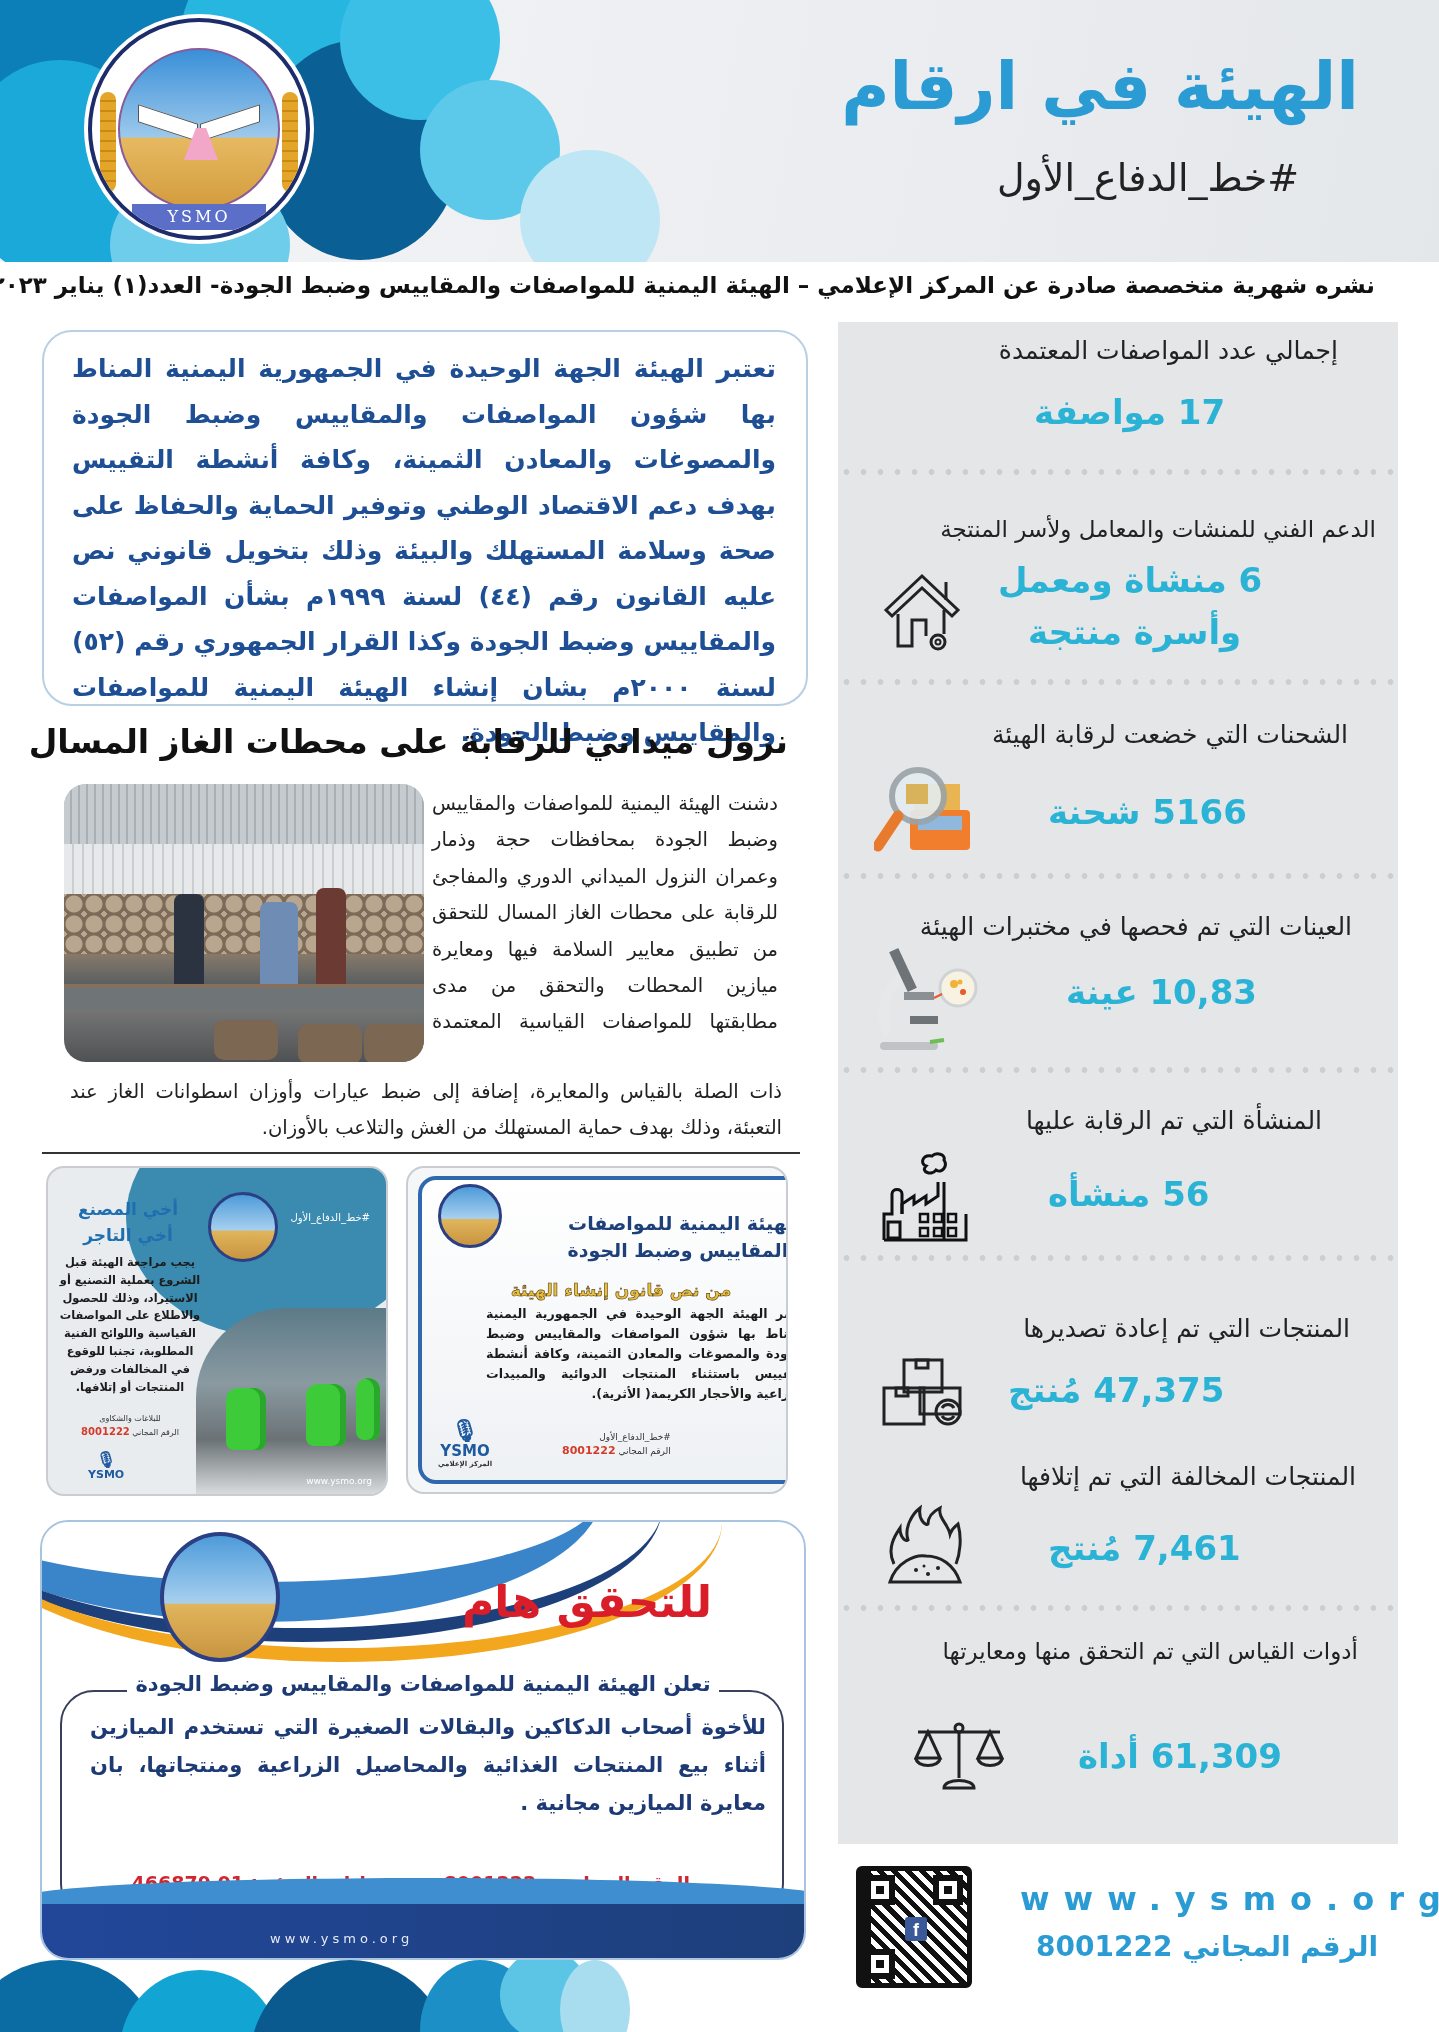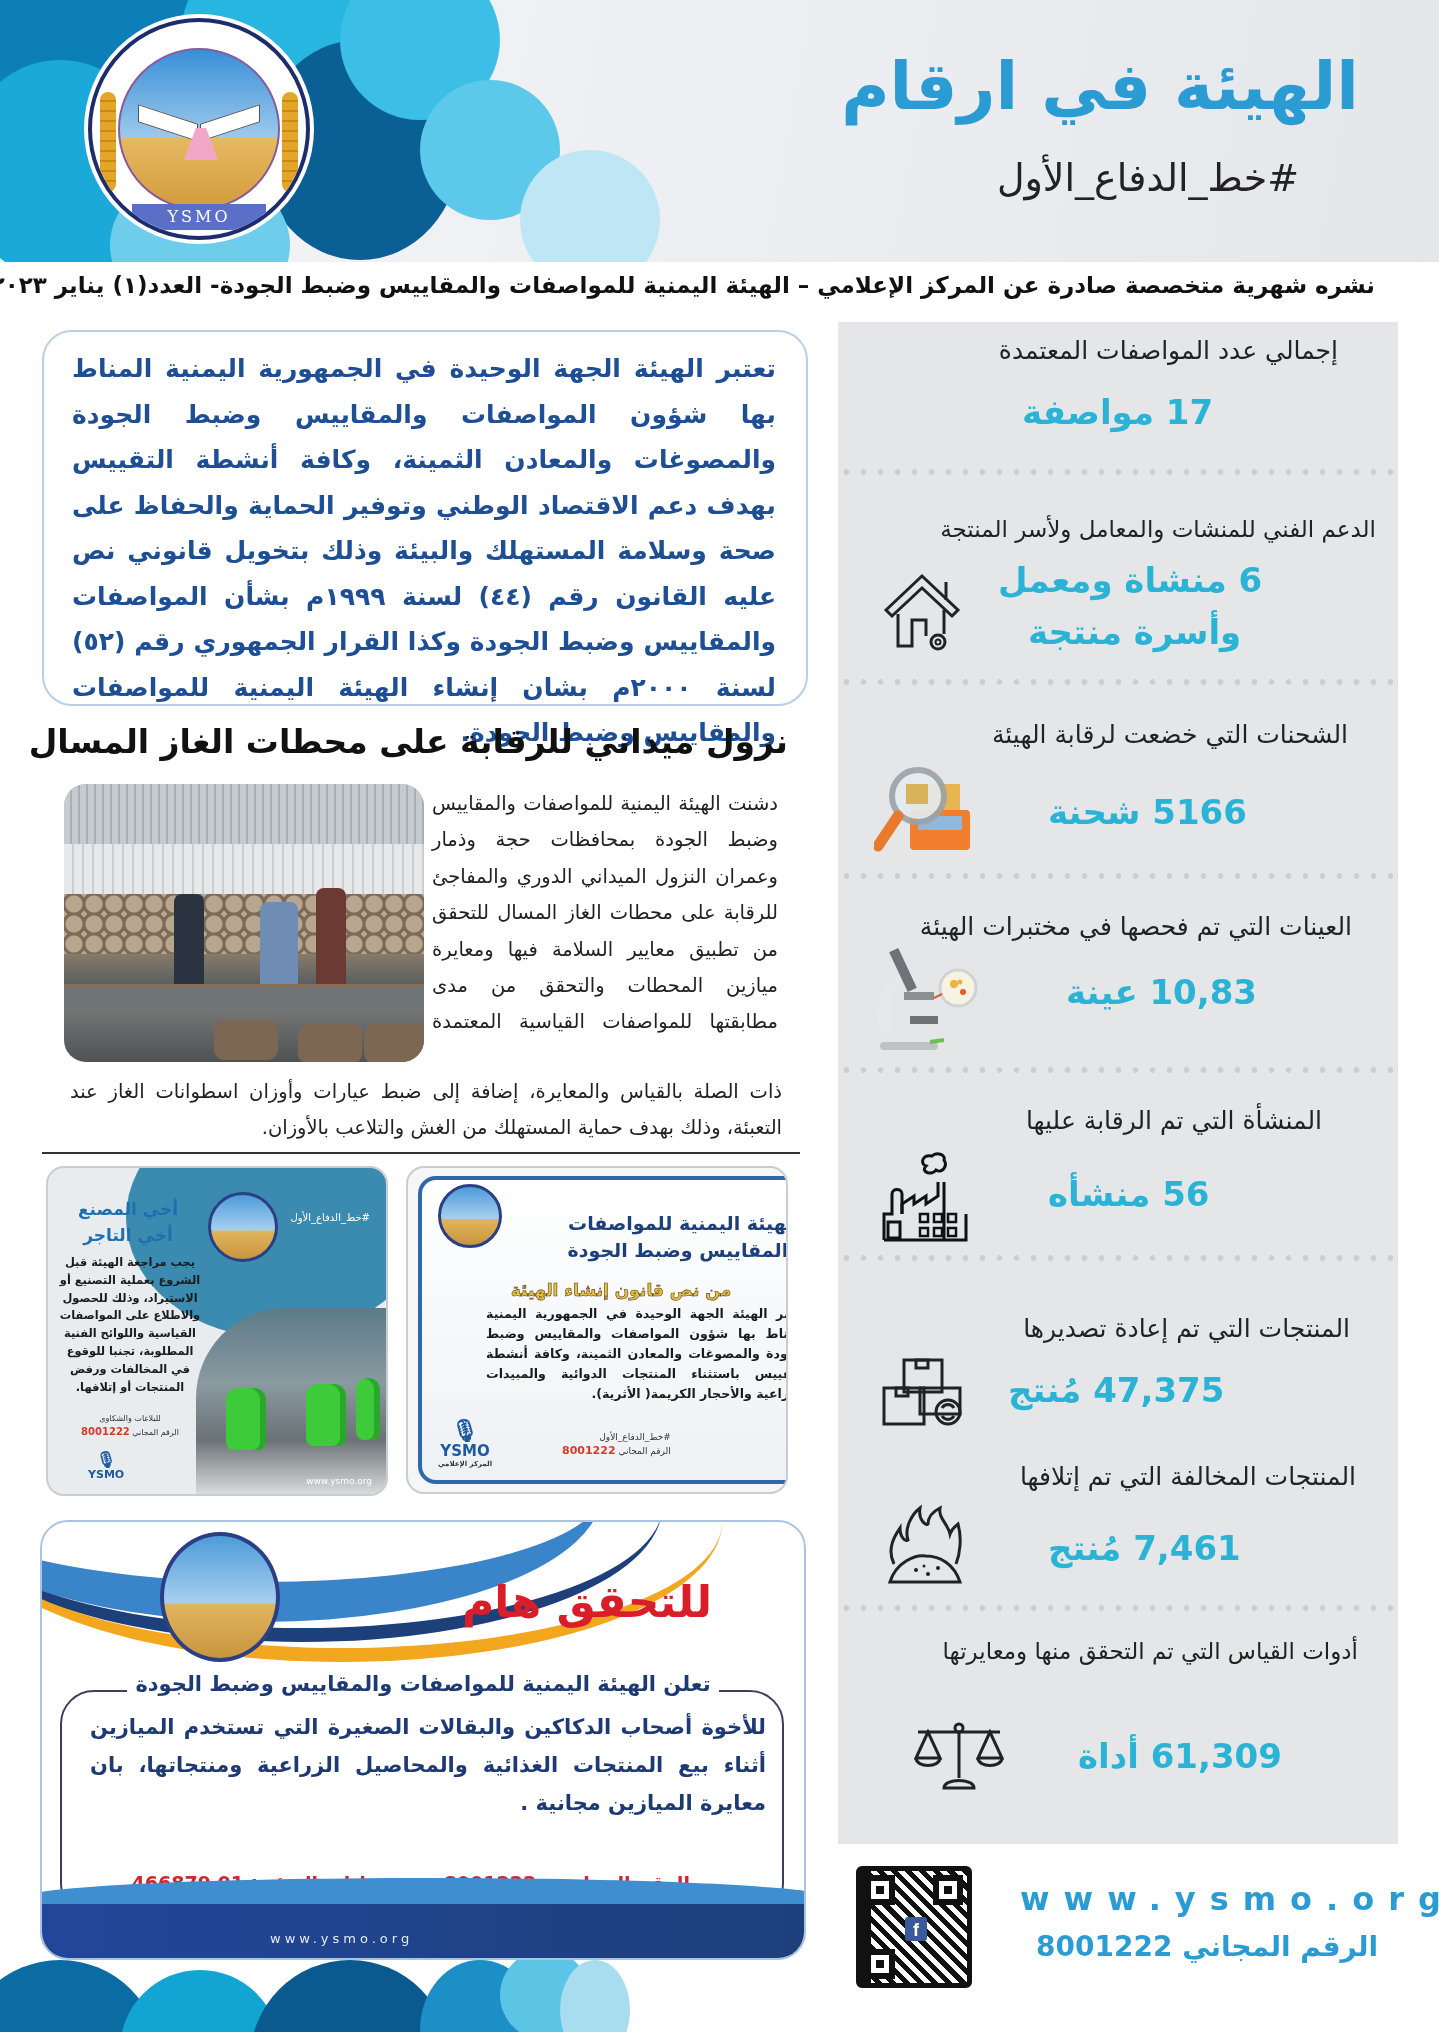--- a/index.html
+++ b/index.html
@@ -243,21 +243,21 @@
   <div class="bubble" style="left:120px;top:10px;width:160px;height:160px;background:#12a5d3;"></div>
   <div class="bubble" style="left:250px;top:0;width:200px;height:200px;background:#0a5a8f;"></div>
   <div class="bubble" style="left:420px;top:0;width:120px;height:140px;background:#1c8fc7;"></div>
   <div class="bubble" style="left:500px;top:-10px;width:90px;height:90px;background:#5cc5e6;"></div>
   <div class="bubble" style="left:560px;top:0;width:70px;height:100px;background:#a8dcef;"></div>
 </div>
 
 <div class="stats">
 
   <div class="stat-label" style="top:14px;right:60px;text-align:right;">إجمالي عدد المواصفات المعتمدة</div>
-  <div class="stat-value" style="top:70px;left:184px;">17 مواصفة</div>
+  <div class="stat-value" style="top:70px;left:196px;">17 مواصفة</div>
   <div class="dots" style="top:144px;"></div>
 
   <div class="stat-label" style="top:194px;right:22px;font-size:23px;">الدعم الفني للمنشات والمعامل ولأسر المنتجة</div>
   <div class="stat-value" style="top:238px;left:160px;">6 منشاة ومعمل</div>
   <div class="stat-value" style="top:290px;left:190px;">وأسرة منتجة</div>
   <svg class="icon" style="left:44px;top:248px;" width="82" height="84" viewBox="0 0 82 84">
     <path d="M4 40 L40 6 L76 40 L70 46 L40 18 L10 46 Z" fill="none" stroke="#222" stroke-width="3"></path>
     <path d="M16 44 V76 H30 V50 H44 V66" fill="none" stroke="#222" stroke-width="3"></path>
     <path d="M64 12 V30 M62 40 V64" fill="none" stroke="#222" stroke-width="3"></path>
     <circle cx="56" cy="72" r="7" fill="none" stroke="#222" stroke-width="3"></circle>

